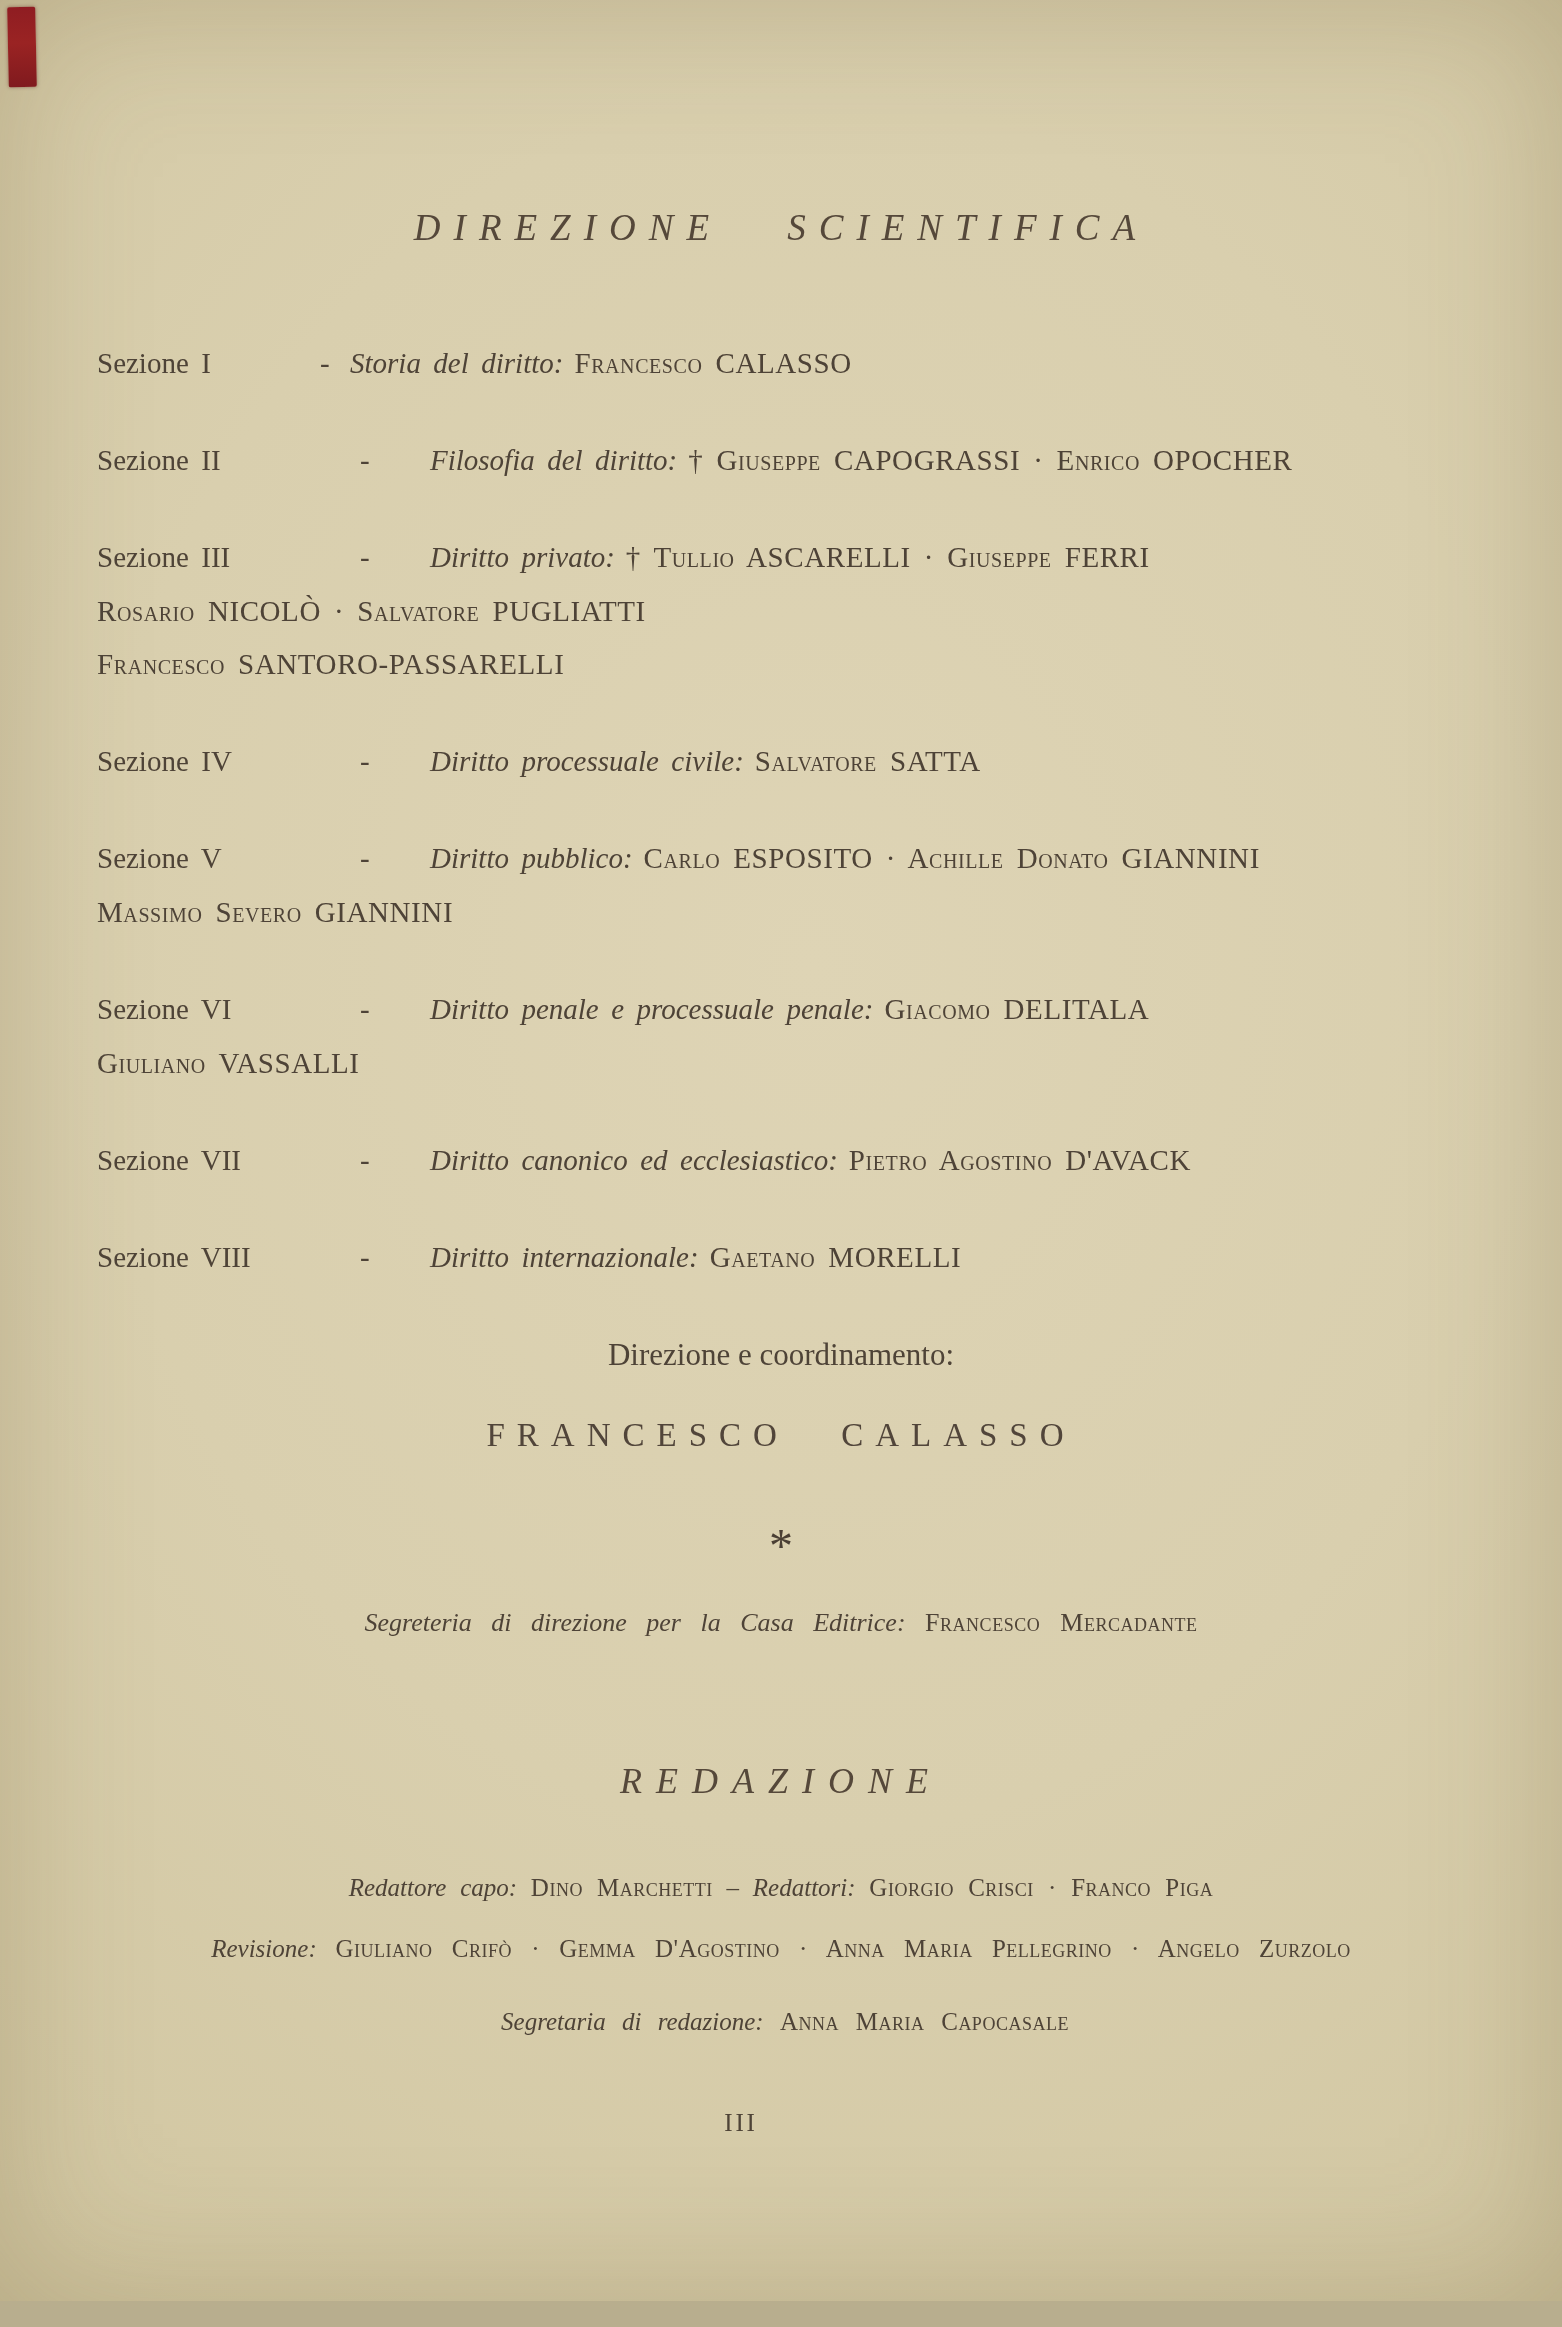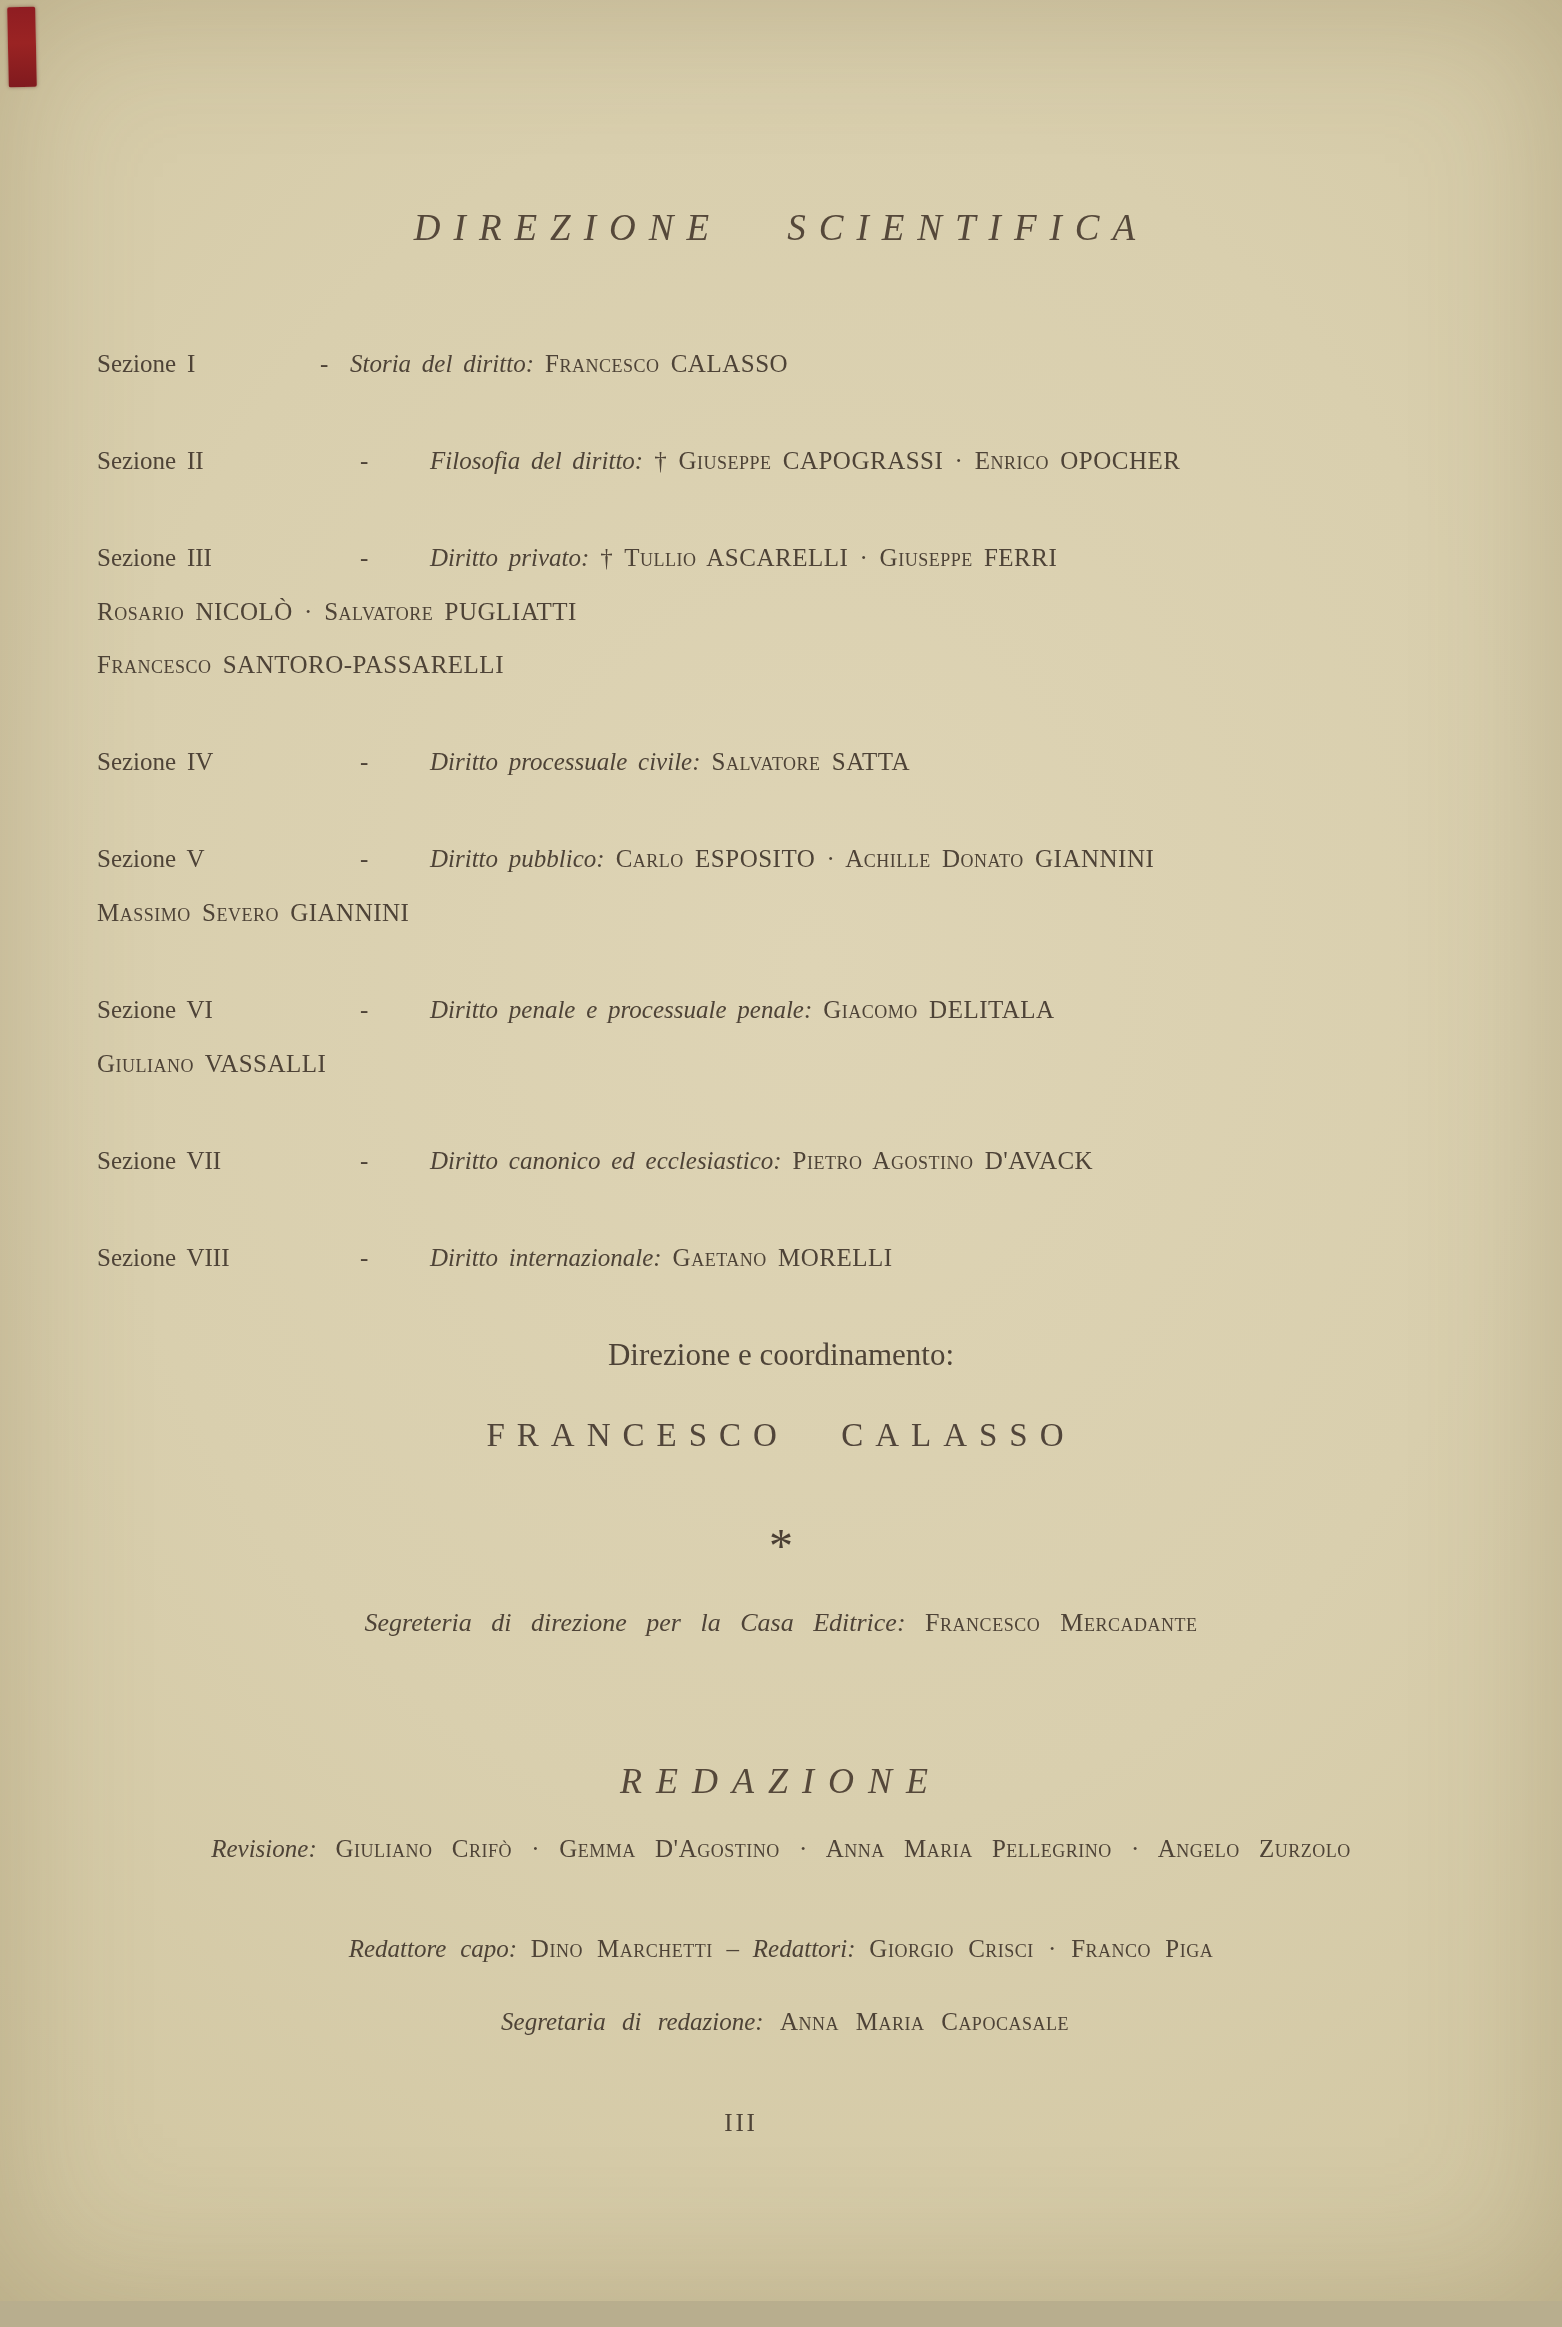--- a/index.html
+++ b/index.html
@@ -31,21 +31,21 @@
     text-align:center;
     font-size:37px; line-height:43px;
     font-style:italic;
     letter-spacing:13px;
     word-spacing:43px;
     color:#55483a;
   }
   .sections {
     margin:96px 0 0 97px;
     width:1345px;
-    font-size:25px;
+    font-size:29px;
     word-spacing:0.18em;
   }
   .sec-row { display:flex; line-height:37px; }
   .sec-row + .sec-row, .sec-cont + .sec-row { margin-top:60px;gap:40px; }
   .sec-label { flex:0 0 223px; }
   .sec-dash  { flex:0 0 30px; }
   .sec-content { flex:1 1 auto; }
   .subject { font-style:italic; margin-right:11px; }
   .sc { font-variant:small-caps; letter-spacing:0.02em; }
   .sec-cont {
@@ -151,31 +151,31 @@
 
   <div class="center star">*</div>
 
   <div class="center segreteria">
     <span class="it">Segreteria di direzione per la Casa Editrice:</span>
     <span class="sc">Francesco Mercadante</span>
   </div>
 
   <div class="center redazione-heading">REDAZIONE</div>
 
-  <div class="center foot-line foot-line2">
-    <span class="it">Revisione:</span>
-    <span class="sc">Giuliano Crifò · Gemma D'Agostino · Anna Maria Pellegrino · Angelo Zurzolo</span>
-  </div>
-
   <div class="center foot-line foot-line1">
     <span class="it">Redattore capo:</span>
     <span class="sc">Dino Marchetti</span>
     <span>–</span>
     <span class="it">Redattori:</span>
     <span class="sc">Giorgio Crisci · Franco Piga</span>
+  </div>
+
+  <div class="center foot-line foot-line2">
+    <span class="it">Revisione:</span>
+    <span class="sc">Giuliano Crifò · Gemma D'Agostino · Anna Maria Pellegrino · Angelo Zurzolo</span>
   </div>
 
   <div class="center foot-line foot-line3">
     <span class="it">Segretaria di redazione:</span>
     <span class="sc">Anna Maria Capocasale</span>
   </div>
 
   <div class="page-number">III</div>
 
 </div>

